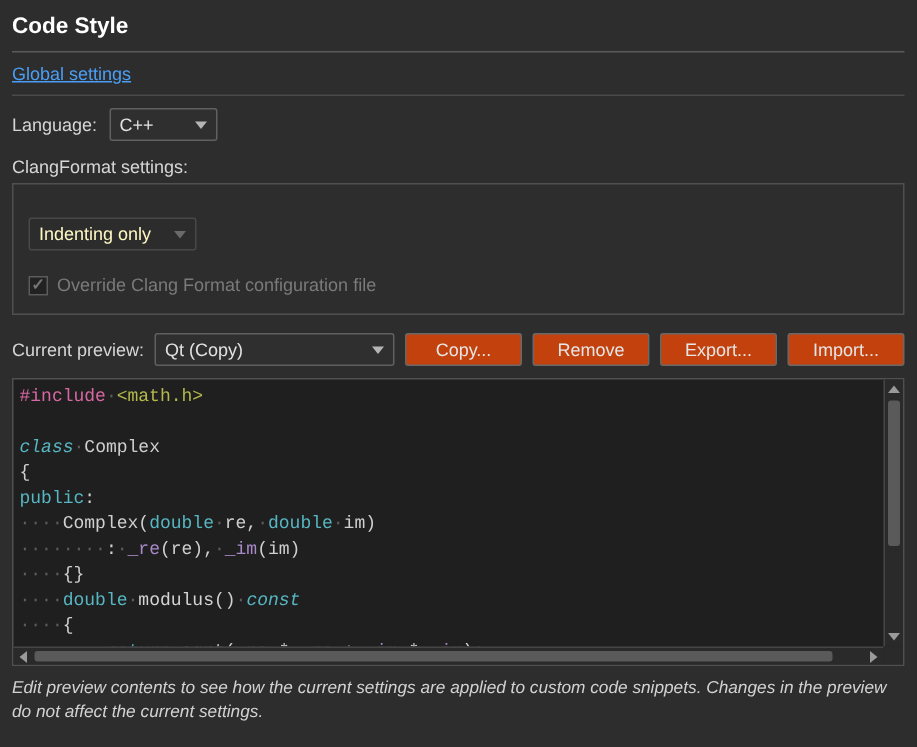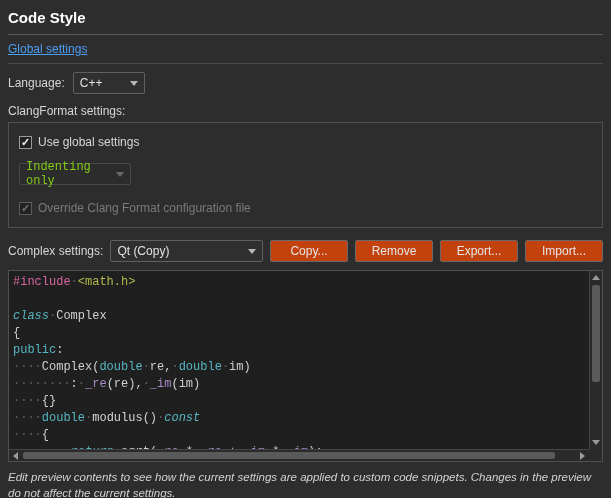--- a/index.html
+++ b/index.html
@@ -25,21 +25,21 @@
 
   .combo {
     height:22px; background:#2f2f2f; border:1px solid #606060; border-radius:2px;
     display:inline-flex; align-items:center; justify-content:space-between;
     padding:0 6px; color:#e2e2e2; cursor:default;
   }
   .combo-arrow {
     width:0; height:0; border-left:4px solid transparent; border-right:4px solid transparent;
     border-top:5px solid #b5b5b5; margin-left:9px; flex:none;
   }
-  .combo.disabled { color:#84cc16; border-color:#484848; background:#2c2c2c;font-family:Liberation Mono, monospace; }
+  .combo.disabled { color:#fef9c3; border-color:#484848; background:#2c2c2c; }
   .combo.disabled .combo-arrow { border-top-color:#6a6a6a; }
 
   .groupbox { border:1px solid #505050; padding:10px; margin-bottom:12px; }
   .check-row { display:flex; align-items:center; margin:2px 0; }
   .checkbox {
     width:13px; height:13px; border:1px solid #9a9a9a; background:#222222;
     display:inline-flex; align-items:center; justify-content:center;
     margin-right:6px; flex:none;
   }
   .checkbox.checked::after { content:"✓"; color:#efefef; font-size:11px; font-weight:bold; line-height:1; }
@@ -105,36 +105,32 @@
   <span class="label">Language:</span>
   <div class="combo" style="width:72px">
     <span>C++</span>
     <span class="combo-arrow"></span>
   </div>
 </div>
 
 <div class="label section-label">ClangFormat settings:</div>
 
 <div class="groupbox">
-  <div class="check-row">
-    <span class="checkbox checked"></span>
-    <span class="check-label">Use global settings</span>
-  </div>
   <div class="combo disabled" style="width:112px">
     <span>Indenting only</span>
     <span class="combo-arrow"></span>
   </div>
   <div class="check-row disabled">
     <span class="checkbox checked"></span>
     <span class="check-label">Override Clang Format configuration file</span>
   </div>
 </div>
 
 <div class="settings-row">
-  <span class="label">Complex settings:</span>
+  <span class="label">Current preview:</span>
   <div class="combo" style="max-width:160px">
     <span>Qt (Copy)</span>
     <span class="combo-arrow"></span>
   </div>
   <button class="btn">Copy...</button>
   <button class="btn">Remove</button>
   <button class="btn">Export...</button>
   <button class="btn">Import...</button>
 </div>
 

